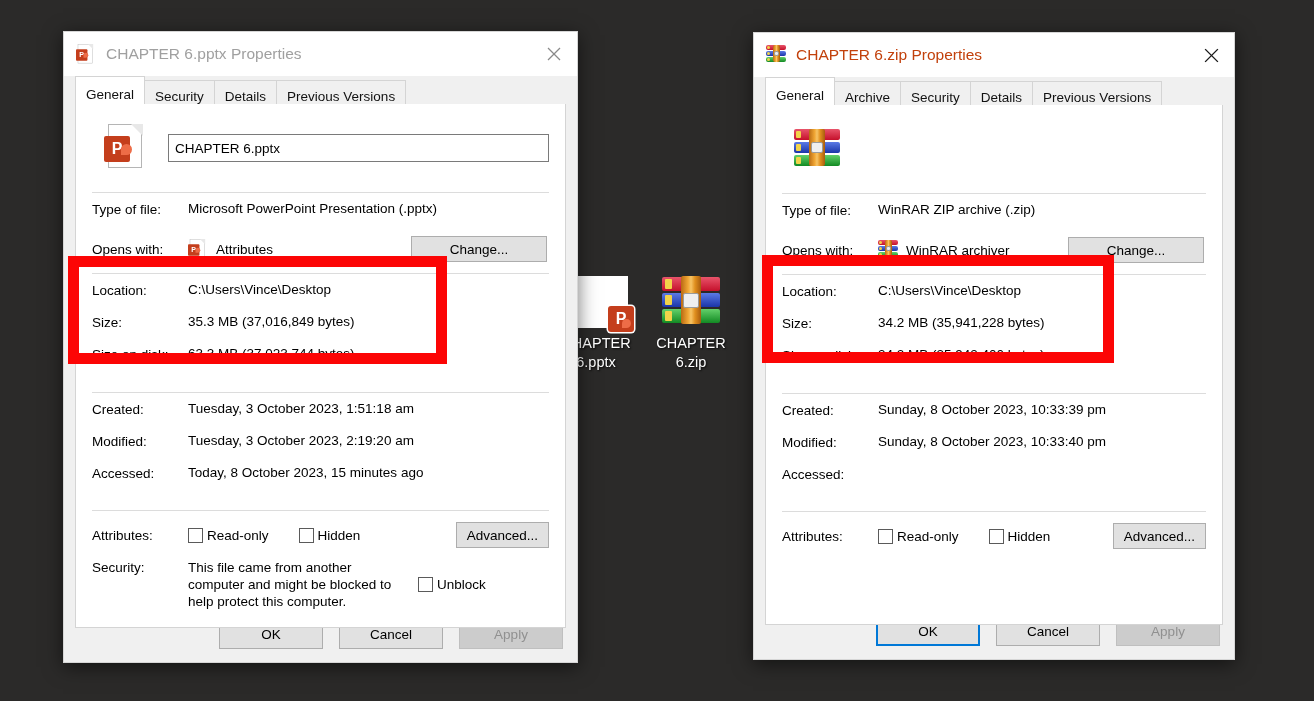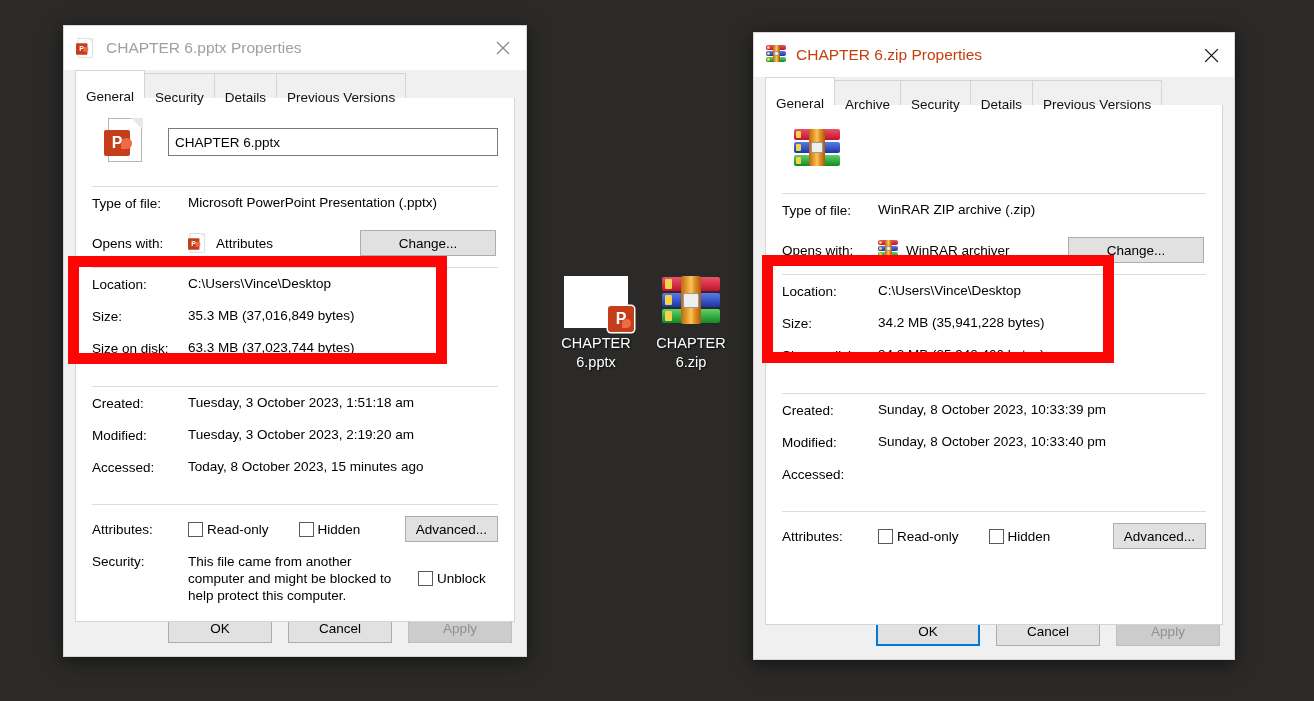--- a/index.html
+++ b/index.html
@@ -124,21 +124,21 @@
     align-items: flex-end;
     height: 28px;
     padding-left: 11px;
     background: #f0f0f0;
     position: relative;
     z-index: 2;
   }
   .tab {
     height: 24px;
     line-height: 23px;
-    padding: 12px 10px;
+    padding: 4px 10px;
     background: #f0f0f0;
     border: 1px solid #d4d4d4;
     border-bottom: none;
     margin-right: -1px;
     font-size: 13.5px;
     color: #111;
     white-space: nowrap;
   }
   .tab.active {
     background: #ffffff;
@@ -318,21 +318,21 @@
       <div class="book" style="left:3px;width:7px;top:19px;height:10px;background:#f2d34a;border-radius:1px;"></div>
       <div class="book" style="left:3px;width:7px;top:35px;height:10px;background:#f2d34a;border-radius:1px;"></div>
       <div class="belt" style="left:19px;top:0;width:20px;height:48px;"></div>
       <div class="buckle" style="left:21px;top:17px;width:16px;height:15px;"></div>
     </div>
   </div>
   <span class="label">CHAPTER</span>
   <span class="label">6.zip</span>
 </div>
 
-<div class="dialog" id="dlg-pptx" style="left:63px; top:25px; width:464px; height:632px;">
+<div class="dialog" id="dlg-pptx" style="left:63px; top:31px; width:515px; height:632px;">
 
   <div class="titlebar">
     <div class="title-icon">
       <div class="ppt-page" style="transform:scale(0.44);transform-origin:0 0;width:45px;height:45px;">
         <div class="page">
             <div class="fold"></div>
           </div>
         <div class="sq">P</div>
         <div class="pie"></div>
       </div>

